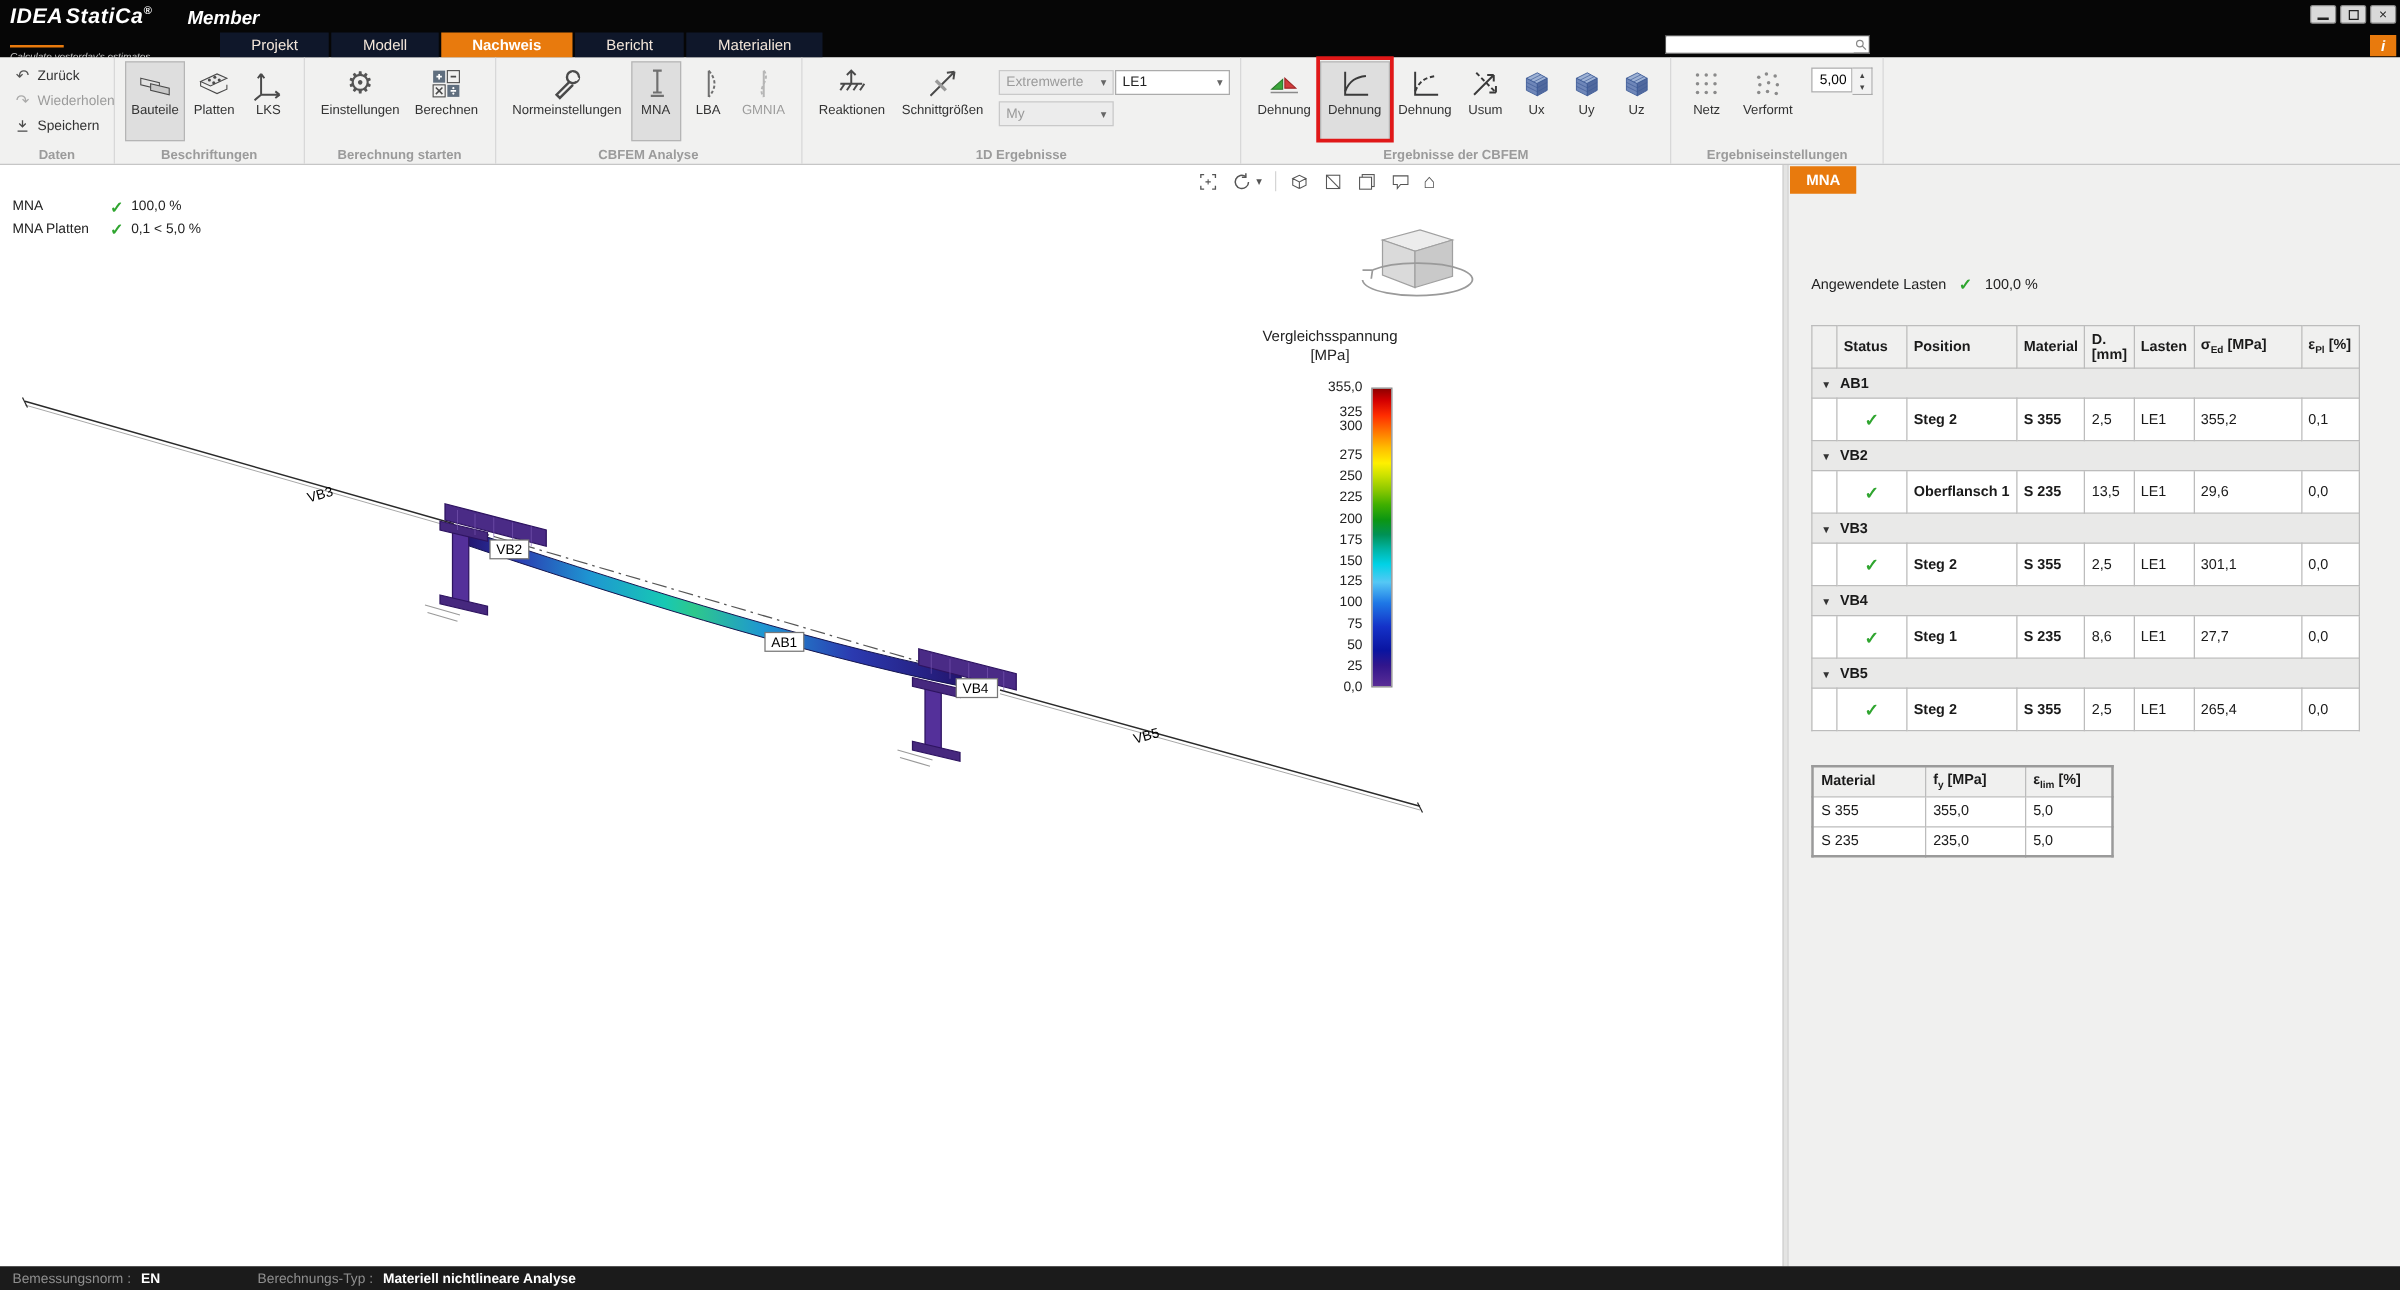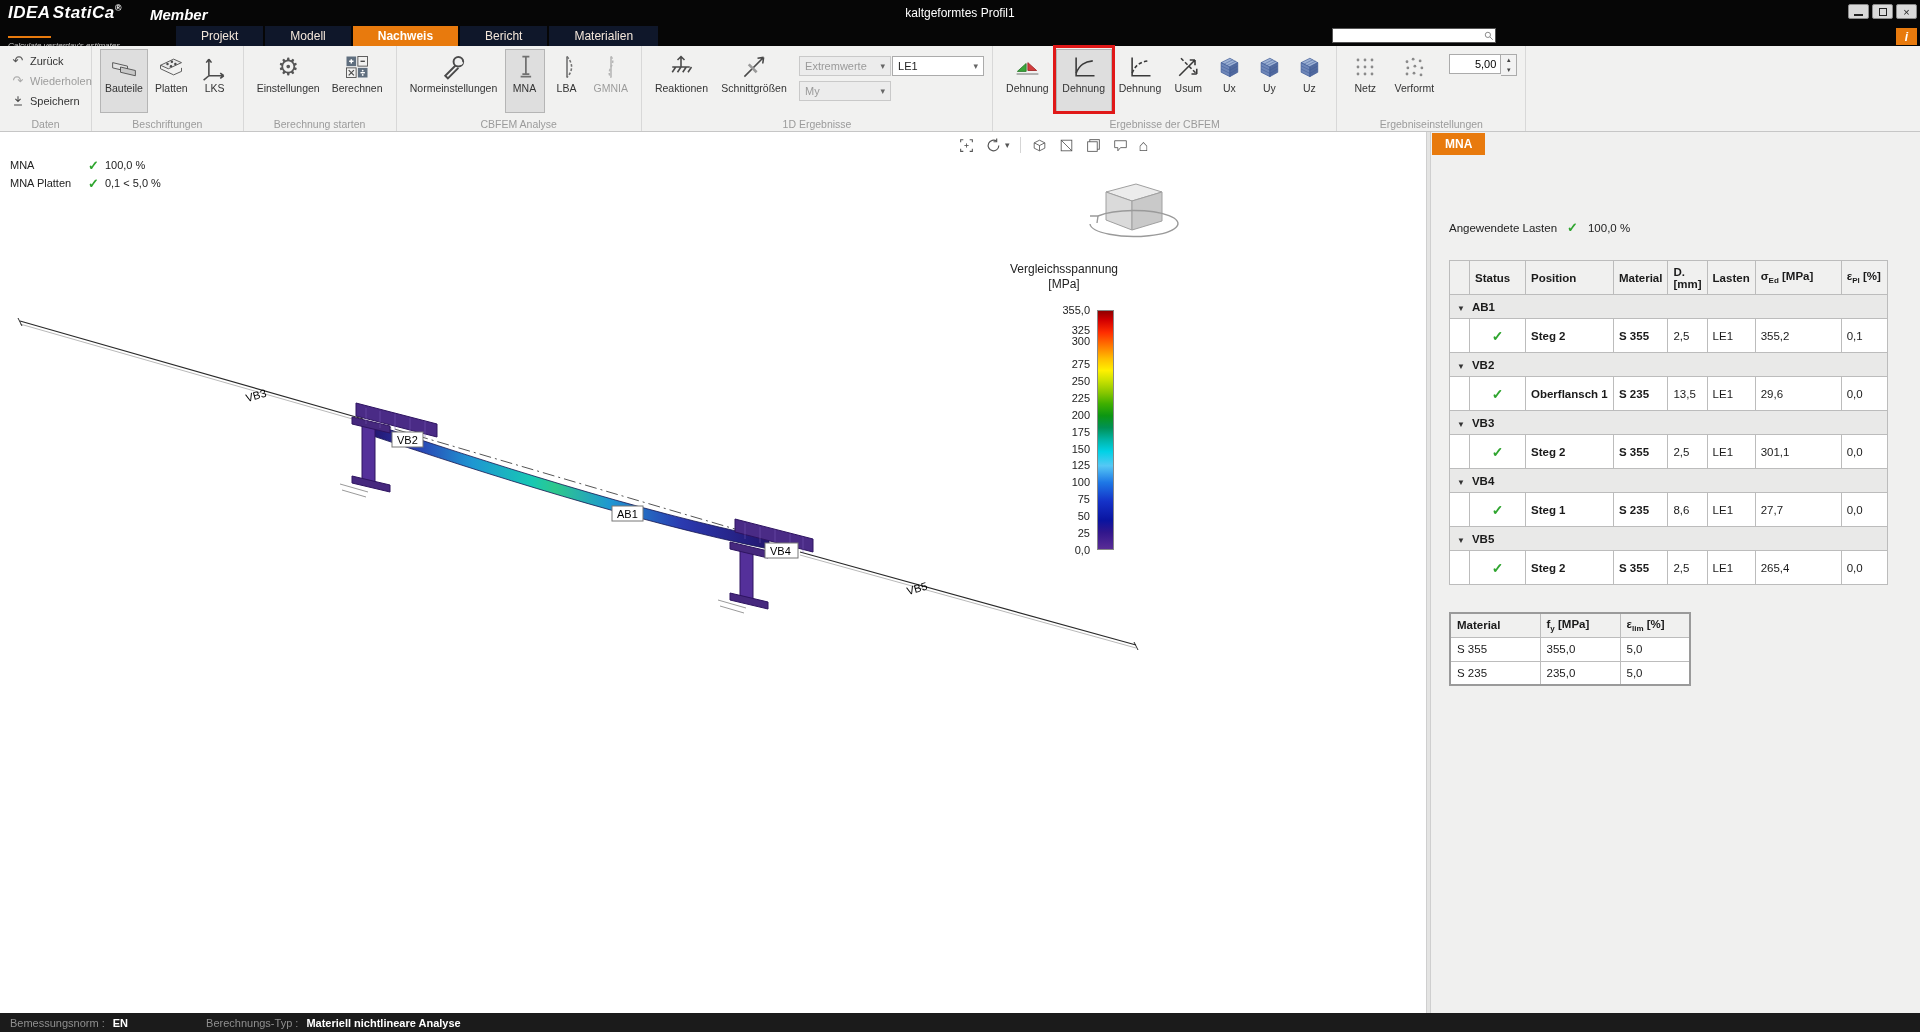--- a/index.html
+++ b/index.html
@@ -30,40 +30,40 @@
                 display:flex; align-items:center; border:1px solid #555; }
   .search-input { flex:1; border:none; outline:none; height:12px; font-size:11px; padding:0 4px; font-family:inherit; }
   .search-icon { width:12px; height:12px; margin-right:2px; flex:0 0 auto; }
 
   
   .ribbon { position:absolute; top:46px; left:0; width:1920px; height:86px; background:#f1f1f0;
             border-bottom:1px solid #c6c6c6; display:flex; }
   .rgroup { position:relative; border-right:1px solid #d8d8d8; padding:3px 8px 15px 8px;
             display:flex; align-items:flex-start; gap:2px; }
   .glabel { position:absolute; bottom:1px; left:0; width:100%; text-align:center; font-size:10.5px;
-            color:#9b9b9b; white-space:nowrap; }
+            color:#9b9b9b; white-space:nowrap;font-weight:bold; }
   .bigbtn { min-width:40px; height:64px; padding:3px 4px 0; display:flex; flex-direction:column; align-items:center;
             gap:2px; font-size:10.5px; color:#333; border:1px solid transparent; text-align:center; }
   .bigbtn .blabel { line-height:11px; white-space:nowrap; }
   .bigbtn.pressed { background:#dedede; border-color:#b5b5b5; }
   .bigbtn.disabled { opacity:.45; }
   .icon30 { width:28px; height:28px; }
   .uglyph-big { font-size:24px; line-height:28px; color:#555; height:28px; }
   .vstack { display:flex; flex-direction:column; gap:3px; padding-top:3px; }
   .smallbtn { display:flex; align-items:center; gap:5px; font-size:11px; color:#333; height:17px; padding:0 3px; }
   .smallbtn .uglyph { font-size:13px; color:#555; width:14px; text-align:center; }
   .smallbtn.disabled { opacity:.45; }
   .sicon { width:14px; height:14px; }
   .dd { width:92px; height:20px; border:1px solid #ababab; background:#fff; display:flex; align-items:center;
         justify-content:space-between; font-size:11px; padding:0 5px; color:#222; }
   .dd.disabled { background:#ececec; color:#9a9a9a; border-color:#c9c9c9; }
   .ddchev { font-size:9px; color:#666; }
   .ddrow { display:flex; gap:1px; }
   .spinner { display:flex; margin:5px 0 0 6px; }
-  .spinner input { width:52px; height:20px; border:1px solid #ababab; text-align:right; padding-right:4px;
+  .spinner input { width:33px; height:20px; border:1px solid #ababab; text-align:right; padding-right:4px;
                    font-size:11px; font-family:inherit; }
   .spin-arrows { display:flex; flex-direction:column; border:1px solid #ababab; border-left:none; }
   .spin-arrows div { width:15px; height:10px; font-size:7px; display:flex; align-items:center; justify-content:center;
                      background:#f2f2f2; color:#444; }
   .spannung-wrap { position:relative; }
   .red-box { position:absolute; left:-3px; top:-4px; right:-3px; bottom:-1px; border:3px solid #e01818;
              pointer-events:none; z-index:3; }
 
   
   .viewport { position:absolute; top:132px; left:0; width:1426px; height:881px; background:#fff; overflow:hidden; }
@@ -253,21 +253,20 @@
 </svg>
 
 <div class="titlebar">
   <div class="logo">
     <div class="logo-line1">
       <span class="logo-idea">IDEA</span><span class="logo-statica">StatiCa</span><span class="logo-reg">®</span>
     </div>
     <div class="logo-tagline">Calculate yesterday's estimates</div>
   </div>
   <div class="app-name">Member</div>
-  <div class="doc-title">kaltgeformtes Profil1</div>
   <div class="win-buttons">
     <div class="winbtn">
         <span class="glyph-min"></span>
       </div>
     <div class="winbtn">
         <span class="glyph-max"></span>
       </div>
     <div class="winbtn">×</div>
   </div>
   <div class="info-btn">i</div>

